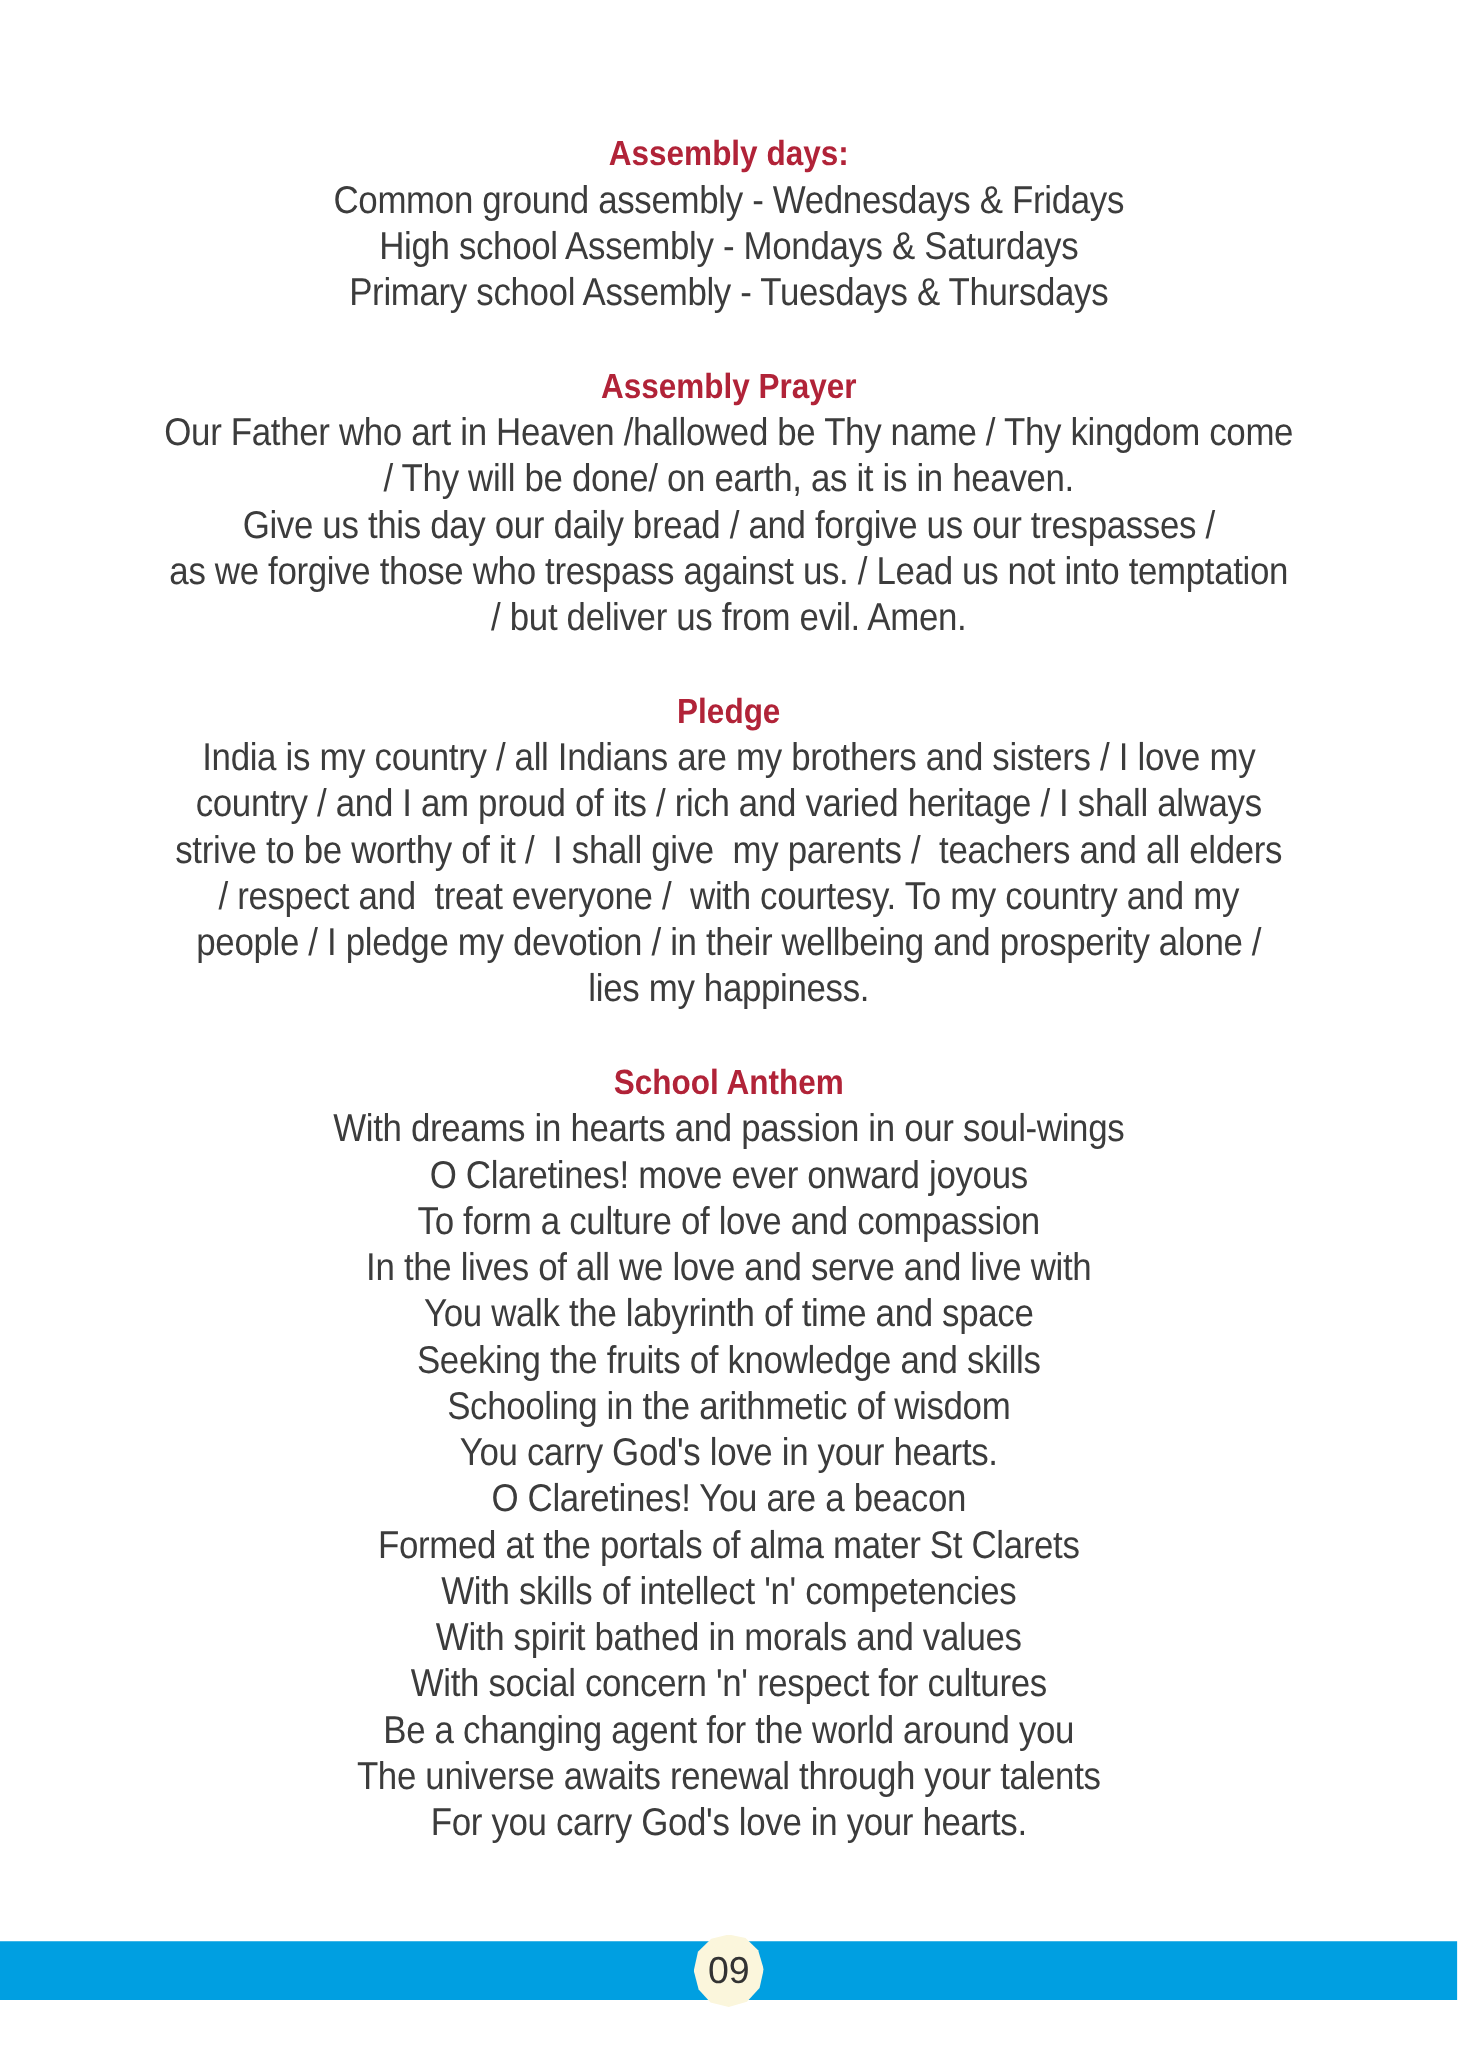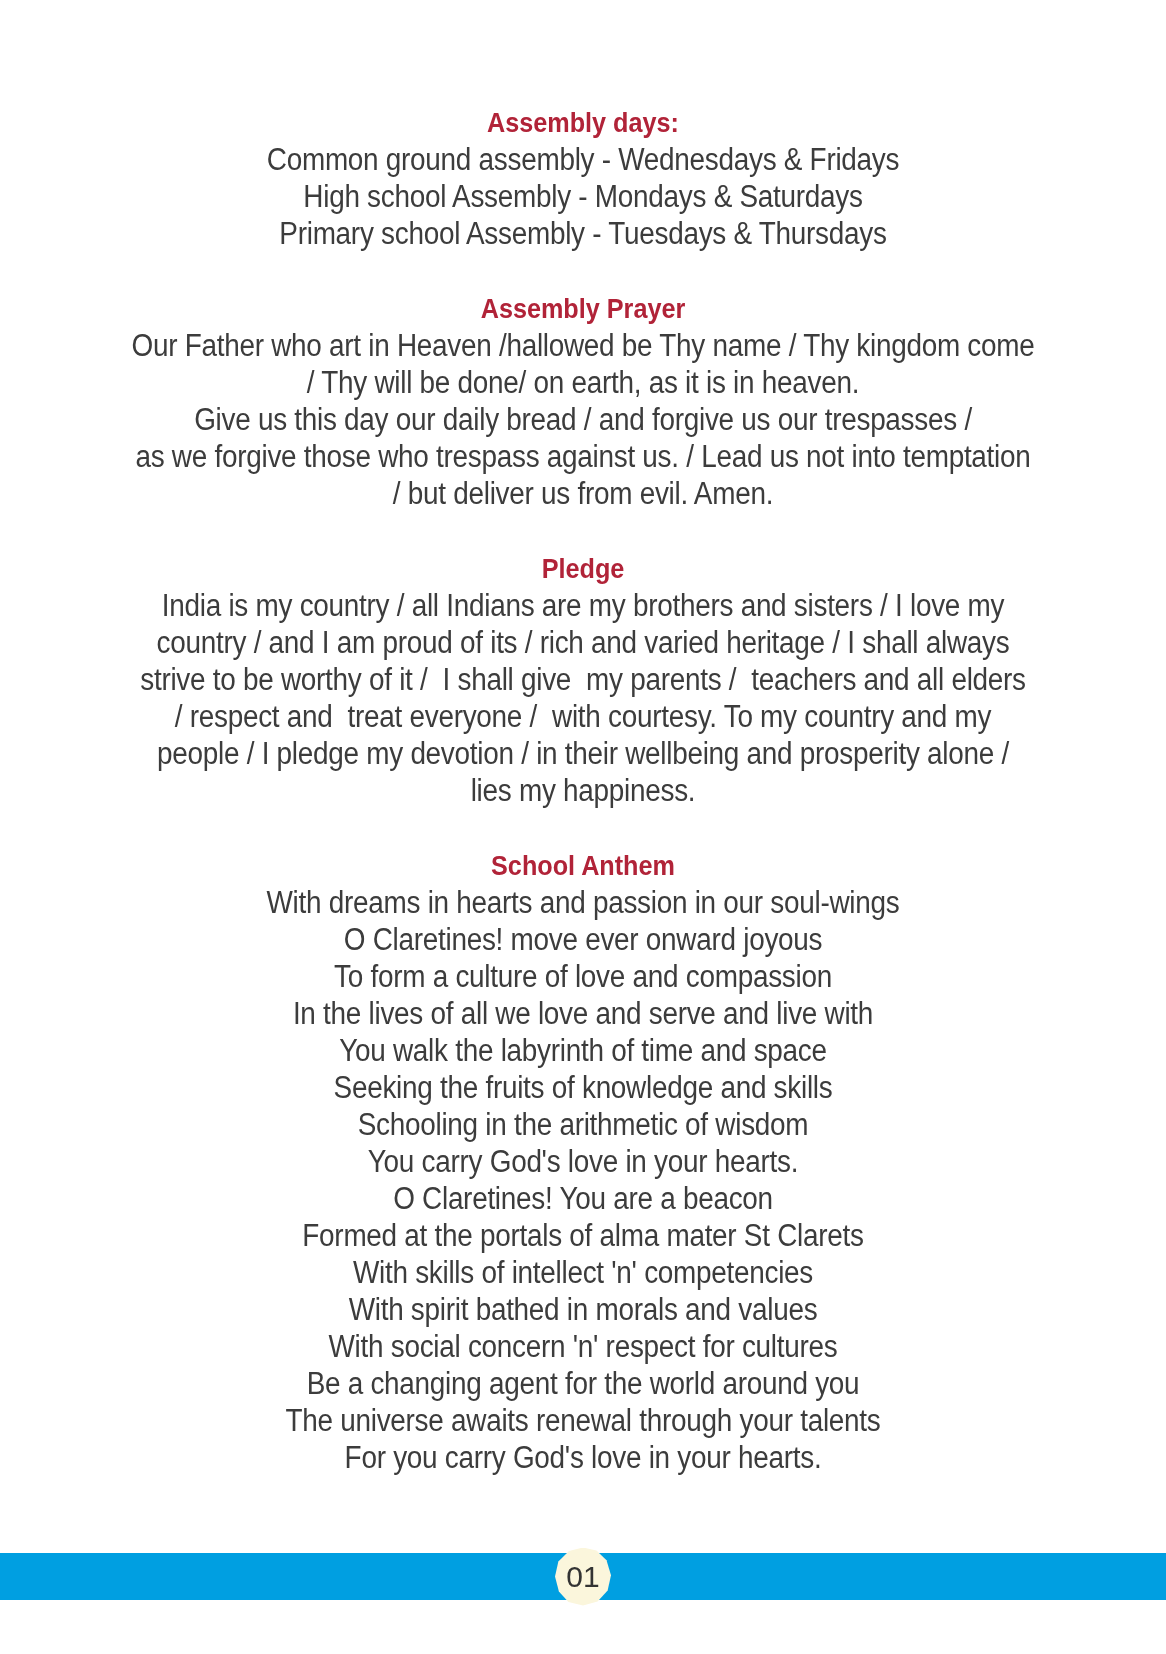--- a/index.html
+++ b/index.html
@@ -117,16 +117,16 @@
         <p class="line">With skills of intellect 'n' competencies</p>
         <p class="line">With spirit bathed in morals and values</p>
         <p class="line">With social concern 'n' respect for cultures</p>
         <p class="line">Be a changing agent for the world around you</p>
         <p class="line">The universe awaits renewal through your talents</p>
         <p class="line">For you carry God's love in your hearts.</p>
       </section>
     </main>
   <footer class="footer-bar">
     <div class="badge">
-      <span>01</span>
+      <span>09</span>
     </div>
   </footer>
 </div>
 
 </body></html>

